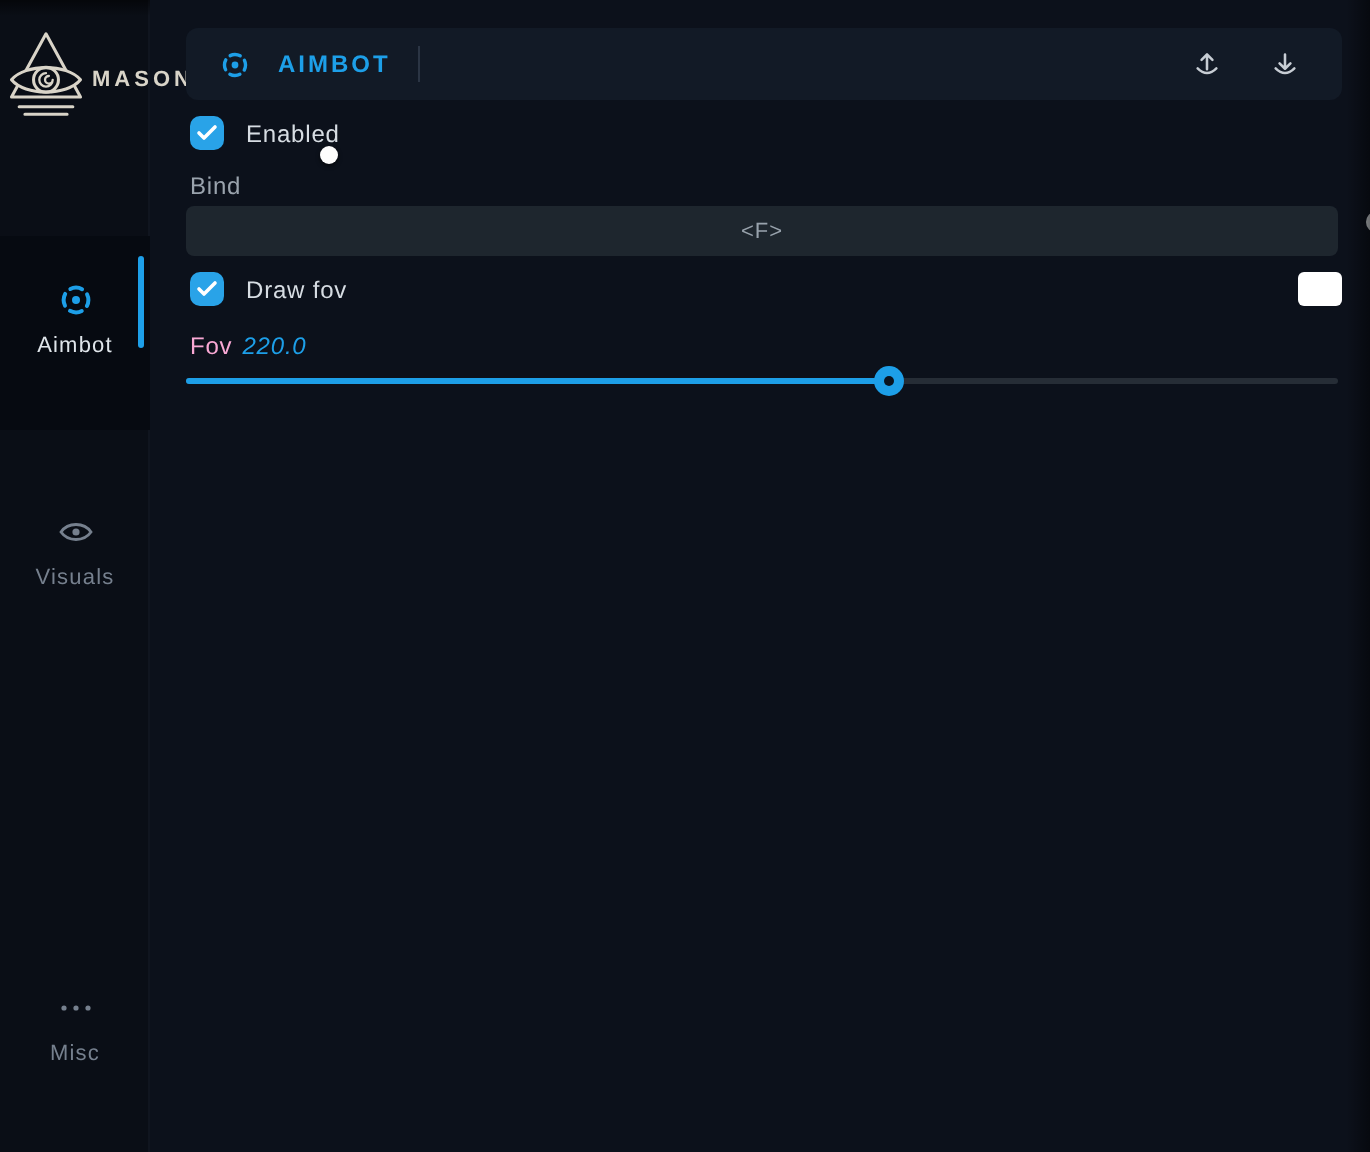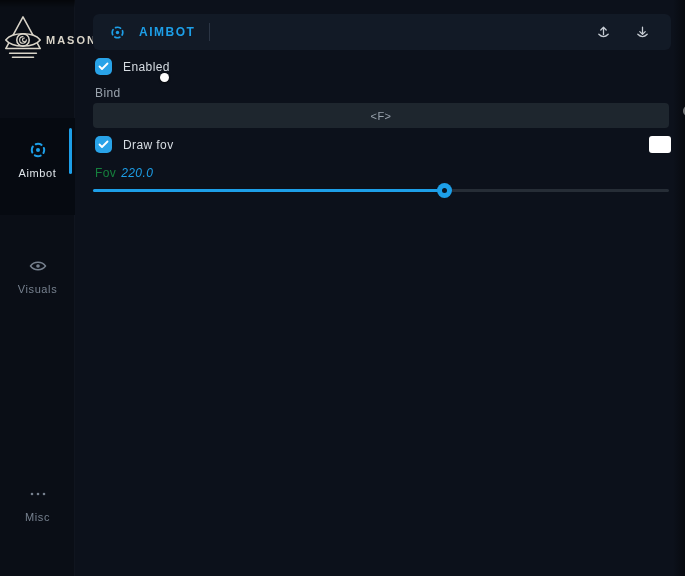--- a/index.html
+++ b/index.html
@@ -83,21 +83,21 @@
     display: flex; align-items: center; justify-content: center;
     font-size: 11px; color: #98a2ac; cursor: pointer; letter-spacing: 0.5px;
   }
 
   .color-swatch {
     position: absolute; left: 573px; top: 136px; width: 22px; height: 17px;
     border-radius: 3px; background: #ffffff; cursor: pointer;
   }
 
   .fov-label-row { position: absolute; left: 19px; top: 166px; font-size: 12px; }
-  .fov-label-row .lbl { color: #15803d; letter-spacing: 0.4px; }
+  .fov-label-row .lbl { color: #f9a8d4; letter-spacing: 0.4px; }
   .fov-label-row .val { color: #1d9fe8; margin-left: 5px; letter-spacing: 0.4px; font-style: italic; }
 
   .slider {
     position: absolute; left: 17px; top: 183px; width: 576px; height: 15px; cursor: pointer;
   }
   .slider-track {
     position: absolute; left: 0; right: 0; top: 6px; height: 3px;
     background: #262d36; border-radius: 2px;
   }
   .slider-fill {
@@ -166,21 +166,21 @@
       <span class="nav-icon">
         <svg width="18" height="14" viewBox="0 0 18 14" fill="none" stroke="#76808e" stroke-width="1.4" stroke-linecap="round">
           <path d="M1.5 7 C5 2 13 2 16.5 7 C13 12 5 12 1.5 7 Z"></path>
           <circle cx="9" cy="7" r="1.8" fill="#76808e" stroke="none"></circle>
         </svg>
       </span>
       <span class="nav-label">Visuals</span>
     </div>
 
 
-    <div class="nav-item" style="top:484px;">
+    <div class="nav-item" style="top:494px;">
       <span class="nav-icon">
         <svg width="18" height="6" viewBox="0 0 18 6" fill="#76808e">
           <circle cx="3" cy="3" r="1.3"></circle>
             <circle cx="9" cy="3" r="1.3"></circle>
             <circle cx="15" cy="3" r="1.3"></circle>
         </svg>
       </span>
       <span class="nav-label">Misc</span>
     </div>
 

